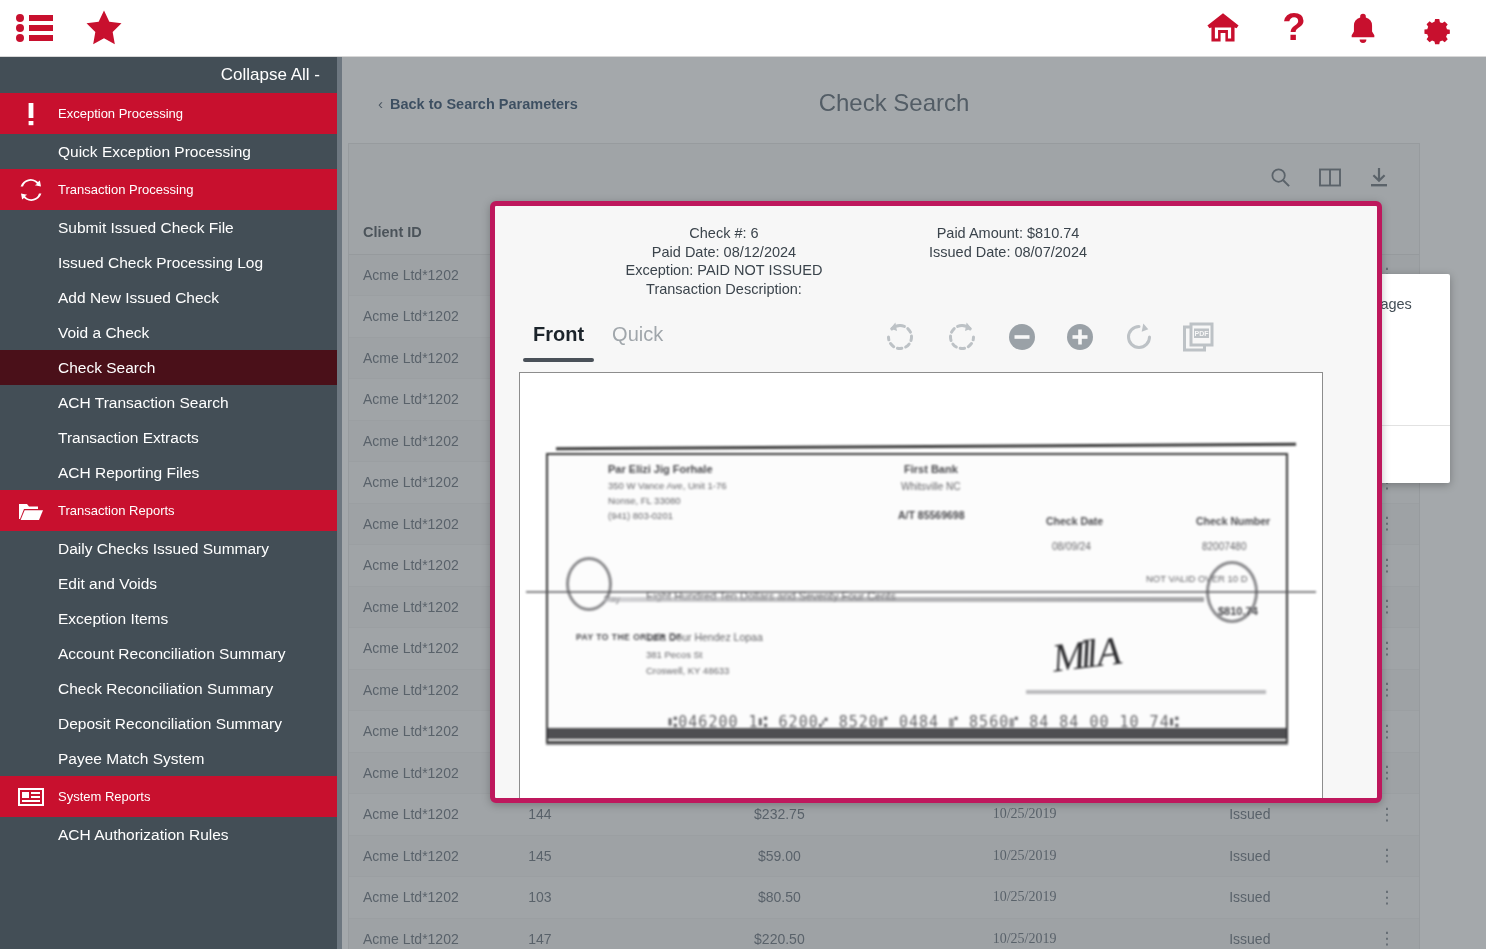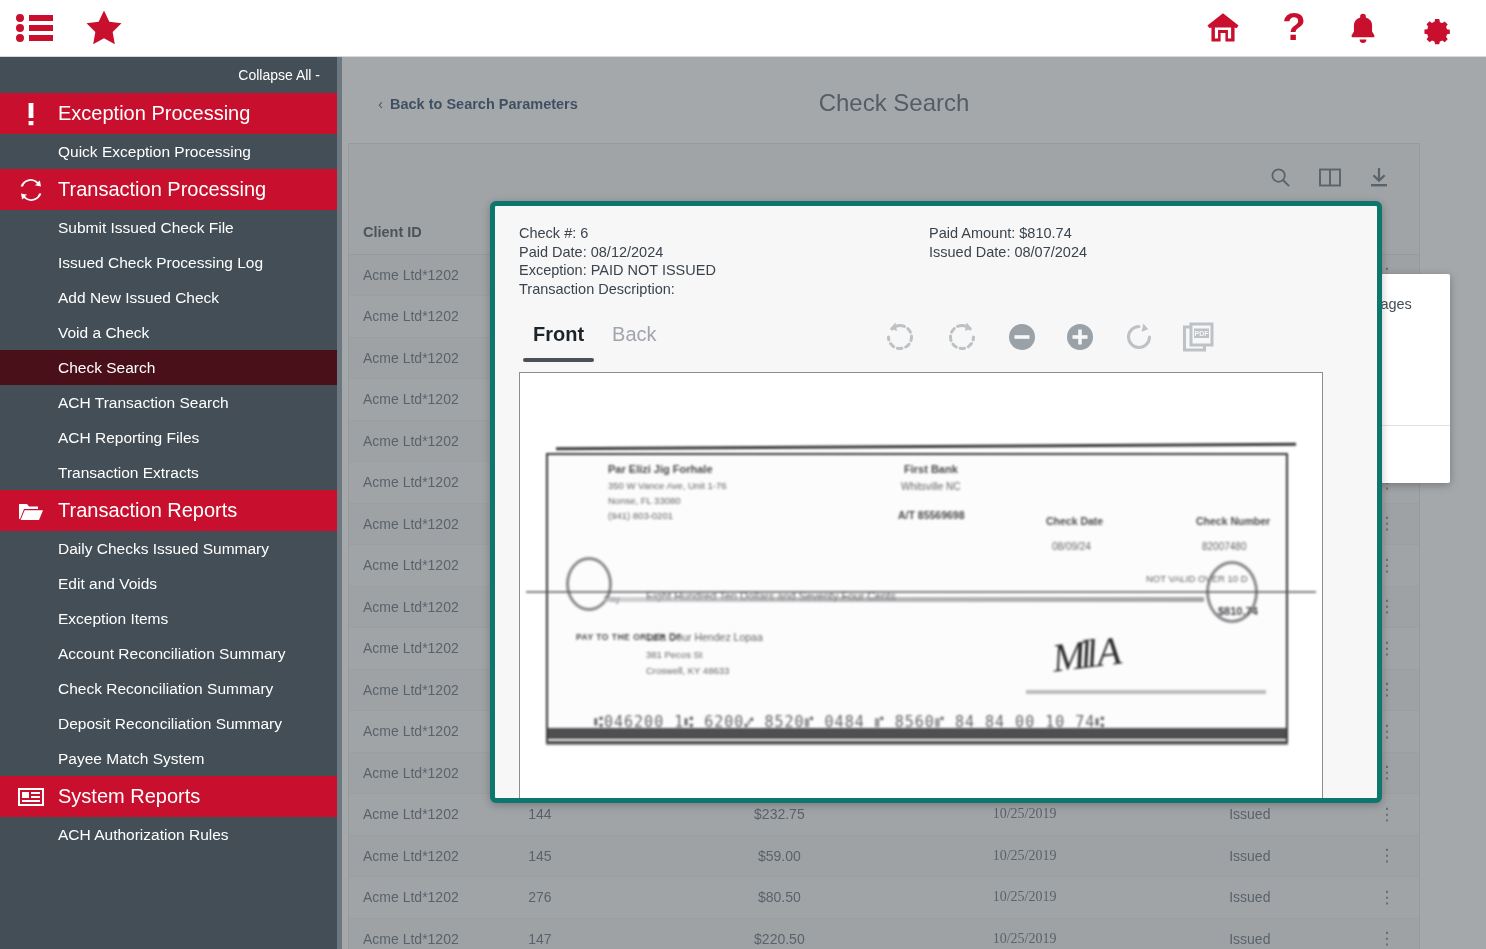--- a/index.html
+++ b/index.html
@@ -64,32 +64,32 @@
     overflow: hidden;
     z-index: 20;
   }
   .collapse-all {
     height: 36px;
     display: flex;
     align-items: center;
     justify-content: flex-end;
     padding-right: 22px;
     color: #ffffff;
-    font-size: 14px;
+    font-size: 17px;
     background: #434e56;
     cursor: pointer;
   }
   .nav-group {
     height: 41px;
     background: #c8102e;
     display: flex;
     align-items: center;
     padding-left: 14px;
     color: #ffffff;
-    font-size: 20px;
+    font-size: 13px;
     cursor: pointer;
   }
   .nav-group .gicon {
     width: 34px;
     display: flex;
     align-items: center;
     justify-content: center;
     flex: 0 0 34px;
   }
   .nav-group .glabel { margin-left: 10px; }
@@ -258,24 +258,25 @@
 
   
   .modal {
     position: absolute;
     z-index: 50;
     top: 201px;
     left: 490px;
     width: 892px;
     height: 602px;
     background: #f7f7f7;
-    border: 5px solid #0f766e;
+    border: 5px solid #be185d;
     border-radius: 6px;
     box-shadow: 0 2px 9px rgba(0,0,0,0.25);
     overflow: hidden;
+    text-align: center;
   }
   .modal-inner { padding: 18px 24px 0 24px; position: relative; height: 100%; }
 
   .meta {
     display: flex;
     font-size: 14.5px;
     color: #3b444c;
     line-height: 1.28;
   }
   .meta-col { }
@@ -487,22 +488,22 @@
         </svg>
       </span>
       <span class="glabel">Transaction Processing</span>
     </div>
     <div class="nav-item">Submit Issued Check File</div>
     <div class="nav-item">Issued Check Processing Log</div>
     <div class="nav-item">Add New Issued Check</div>
     <div class="nav-item">Void a Check</div>
     <div class="nav-item active">Check Search</div>
     <div class="nav-item">ACH Transaction Search</div>
+    <div class="nav-item">Transaction Extracts</div>
     <div class="nav-item">ACH Reporting Files</div>
-    <div class="nav-item">Transaction Extracts</div>
 
     <div class="nav-group">
       <span class="gicon">
         <svg width="26" height="20" viewBox="0 0 26 20">
           <path fill="#fff" d="M1 3h8l2 2.4h9V8H6L2 18H1z"></path>
           <path fill="#fff" d="M6.6 9.2H25L21 19H2.6z"></path>
         </svg>
       </span>
       <span class="glabel">Transaction Reports</span>
     </div>
@@ -691,21 +692,21 @@
             <tr>
               <td class="c-client">Acme Ltd*1202</td>
               <td class="c-num">145</td>
               <td class="c-amt">$59.00</td>
               <td class="c-date">10/25/2019</td>
               <td class="c-stat">Issued</td>
               <td class="c-kebab"><span class="kebab">⋮</span></td>
             </tr>
             <tr>
               <td class="c-client">Acme Ltd*1202</td>
-              <td class="c-num">276</td>
+              <td class="c-num">103</td>
               <td class="c-amt">$80.50</td>
               <td class="c-date">10/25/2019</td>
               <td class="c-stat">Issued</td>
               <td class="c-kebab"><span class="kebab">⋮</span></td>
             </tr>
             <tr>
               <td class="c-client">Acme Ltd*1202</td>
               <td class="c-num">147</td>
               <td class="c-amt">$220.50</td>
               <td class="c-date">10/25/2019</td>
@@ -738,21 +739,21 @@
           <div class="meta-row">Transaction Description:</div>
         </div>
         <div class="meta-col">
           <div class="meta-row">Paid Amount: $810.74</div>
           <div class="meta-row">Issued Date: 08/07/2024</div>
         </div>
       </div>
 
       <div class="tabsrow">
         <div class="tab active">Front</div>
-        <div class="tab">Back</div>
+        <div class="tab">Quick</div>
 
         <div class="viewer-tools">
           <span class="vt">
             <svg width="34" height="34" viewBox="0 0 34 34">
               <path d="M17 5.5A11.5 11.5 0 1 1 5.5 17" fill="none" stroke="#bdc2c6" stroke-width="3" stroke-dasharray="4.5 4" stroke-linecap="round"></path>
               <path d="M17 5.5A11.5 11.5 0 0 0 8.8 8.9" fill="none" stroke="#bdc2c6" stroke-width="3" stroke-linecap="round"></path>
               <path d="M12.4 2.6L7.4 8.4l6.6 2.6z" fill="#bdc2c6"></path>
             </svg>
           </span>
           <span class="vt">

